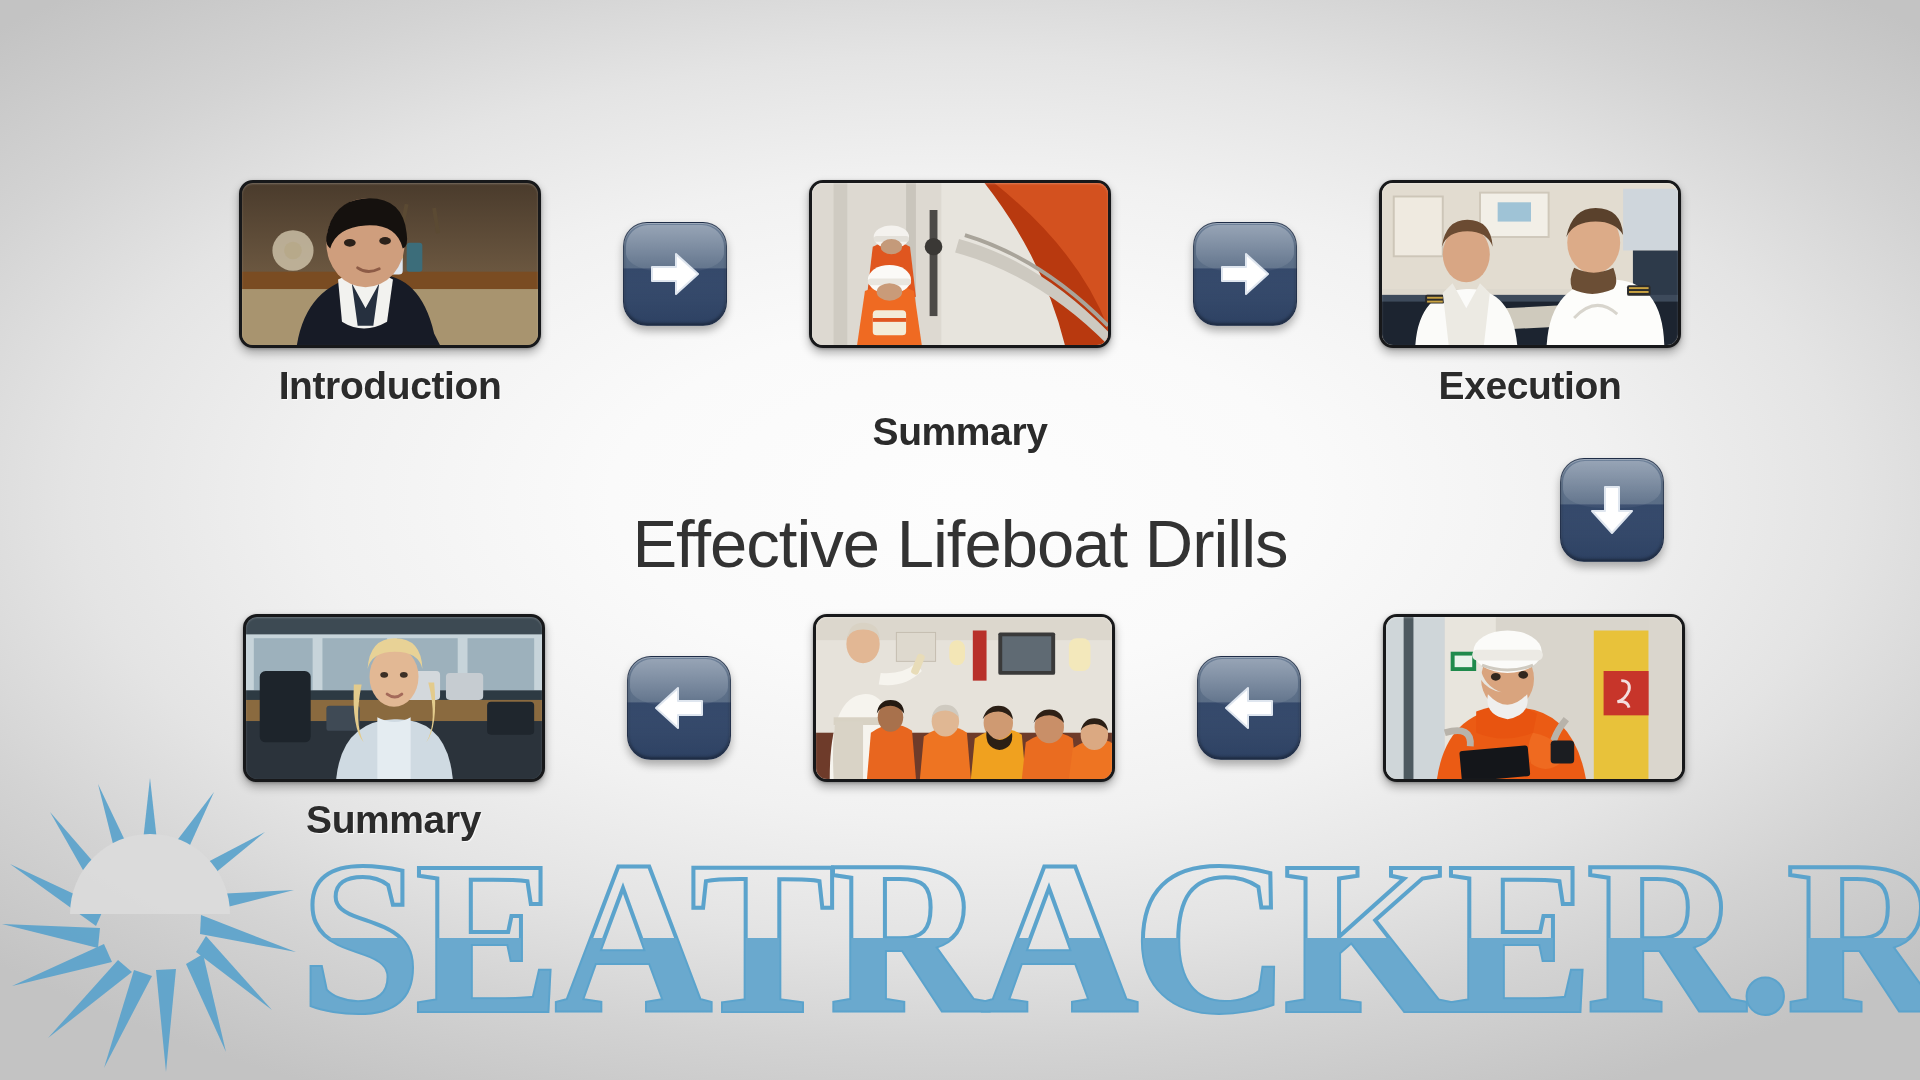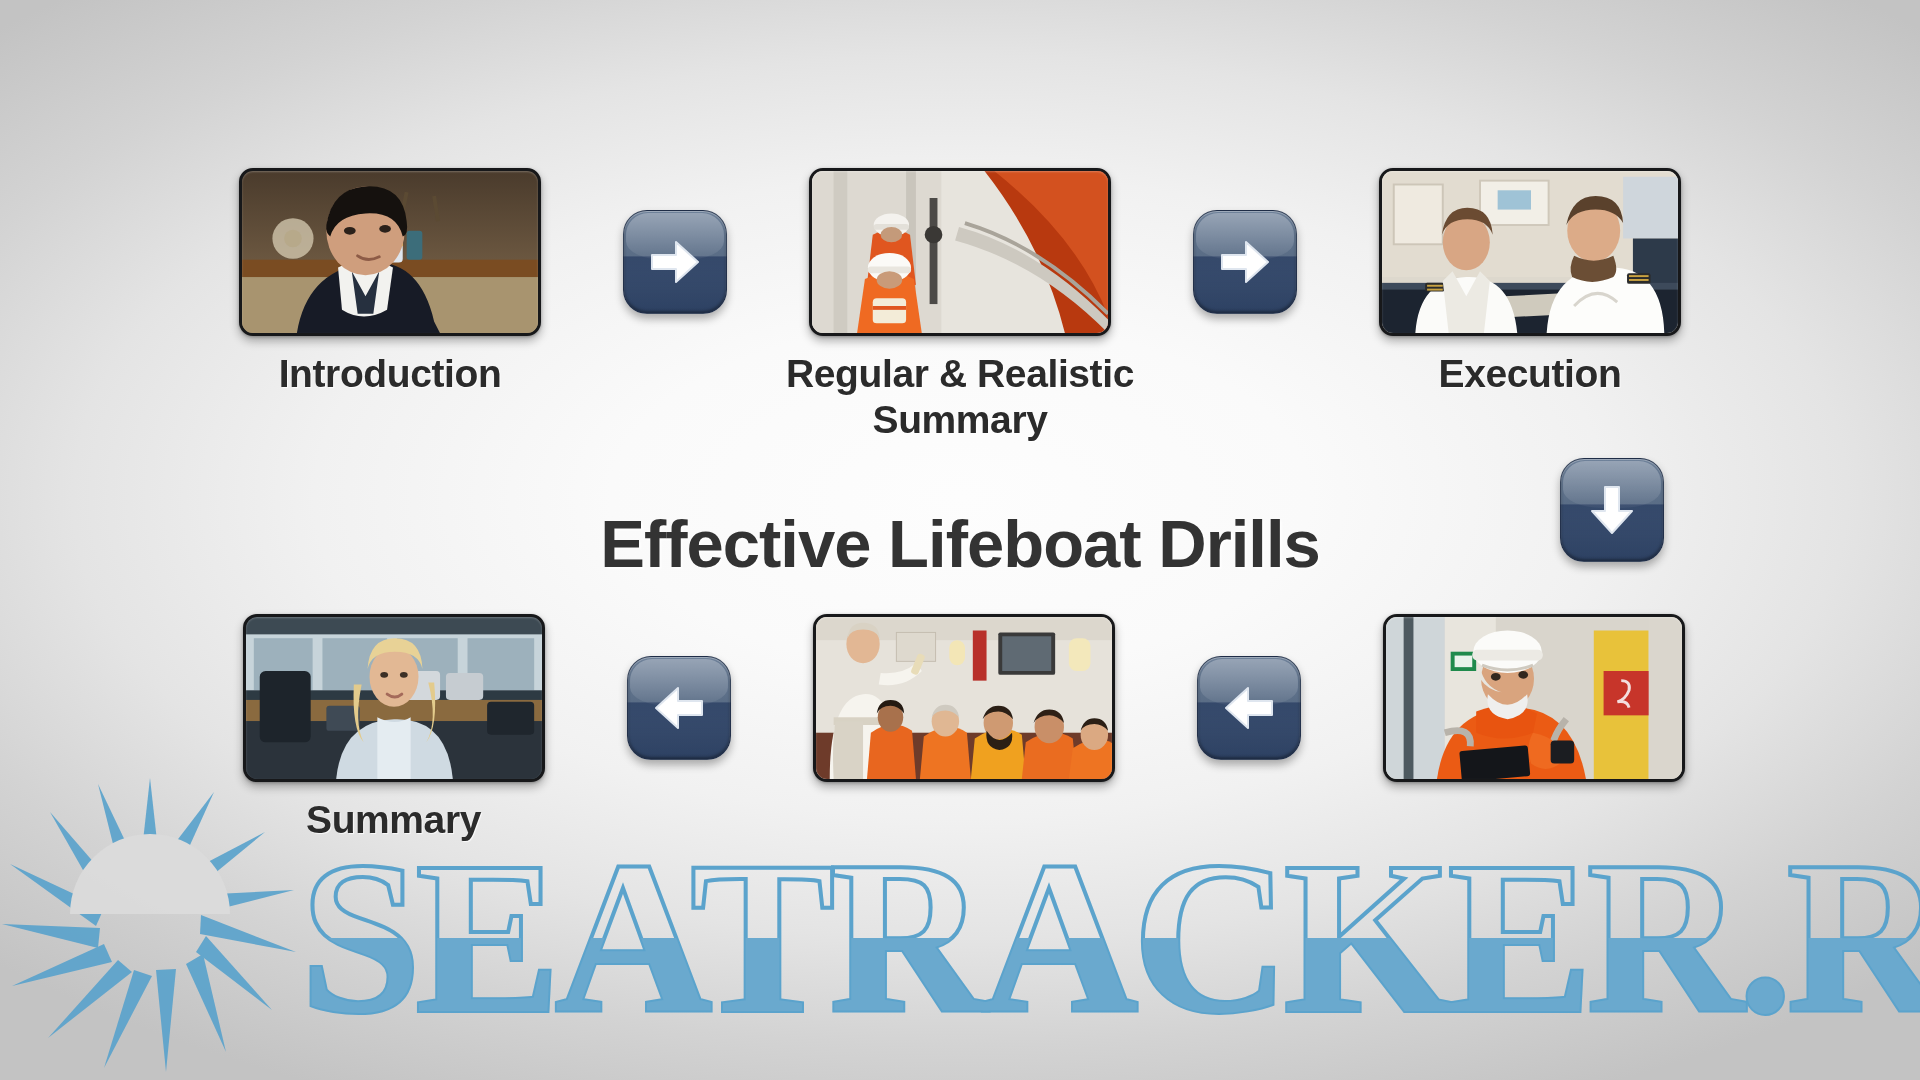--- a/index.html
+++ b/index.html
@@ -23,21 +23,21 @@
   }
 
   
   .row {
     position: absolute;
     left: 0; right: 0;
     display: flex;
     align-items: flex-start;
     justify-content: center;
   }
-  #row-top    { top: 168px; }
+  #row-top    { top: 180px; }
   #row-bottom { top: 614px; margin-left: 7px; }
 
   .cell {
     width: 430px;
     display: flex;
     flex-direction: column;
     align-items: center;
   }
   .connector {
     width: 140px;
@@ -195,21 +195,21 @@
             <path d="M54 112 q26 -12 50 0 l8 56 l-66 0 z" fill="#ef6a22"></path>
             <rect x="62" y="132" width="34" height="26" rx="4" fill="#f3ecd8"></rect>
             <rect x="62" y="140" width="34" height="4" fill="#e0561f"></rect>
             <ellipse cx="79" cy="100" rx="22" ry="15" fill="#fbfaf7"></ellipse>
             <rect x="57" y="99" width="44" height="7" rx="3" fill="#e9e6df"></rect>
             <ellipse cx="79" cy="113" rx="13" ry="9" fill="#c99b79"></ellipse>
           </svg>
         </div>
       </div>
       <div class="caption">
-        <span>Regular &amp; Realistic</span><br>
+        <br>
         <span>Summary</span>
       </div>
     </div>
 
     <div class="connector">
       <div class="arrow-btn">
         <span class="gloss"></span>
         <svg width="62" height="62" viewBox="0 0 62 62" aria-hidden="true">
           <path d="M8 24 h24 v-13 l22 20 l-22 20 v-13 h-24 z" fill="#ffffff" stroke="#dfe6ef" stroke-width="2" stroke-linejoin="round"></path>
         </svg>
@@ -248,21 +248,21 @@
             <path d="M196 88 q20 10 40 0 q6 16 0 22 q-22 10 -42 0 q-4 -10 2 -22z" fill="#6b4e35"></path>
             <path d="M196 140 q22 -24 44 -4" stroke="#d8d5cd" stroke-width="3" fill="none"></path>
           </svg>
         </div>
       </div>
       <div class="caption">Execution</div>
     </div>
   </div>
 
   <div style="position:absolute; left:0; right:0; top:505px; text-align:center;">
-    <span style="font-size:67px; font-weight:bold; color:#333; letter-spacing:-1px;
+    <span style="font-size:67px; font-weight:normal; color:#333; letter-spacing:-1px;
                  text-shadow: 2px 2px 2px rgba(255,255,255,.8);">Effective Lifeboat Drills</span>
   </div>
 
   <div style="position:absolute; left:1560px; top:458px;">
     <div class="arrow-btn">
       <span class="gloss"></span>
       <svg width="62" height="62" viewBox="0 0 62 62" aria-hidden="true">
         <path d="M24 8 v24 h-13 l20 22 l20 -22 h-13 v-24 z" fill="#ffffff" stroke="#dfe6ef" stroke-width="2" stroke-linejoin="round"></path>
       </svg>
     </div>

